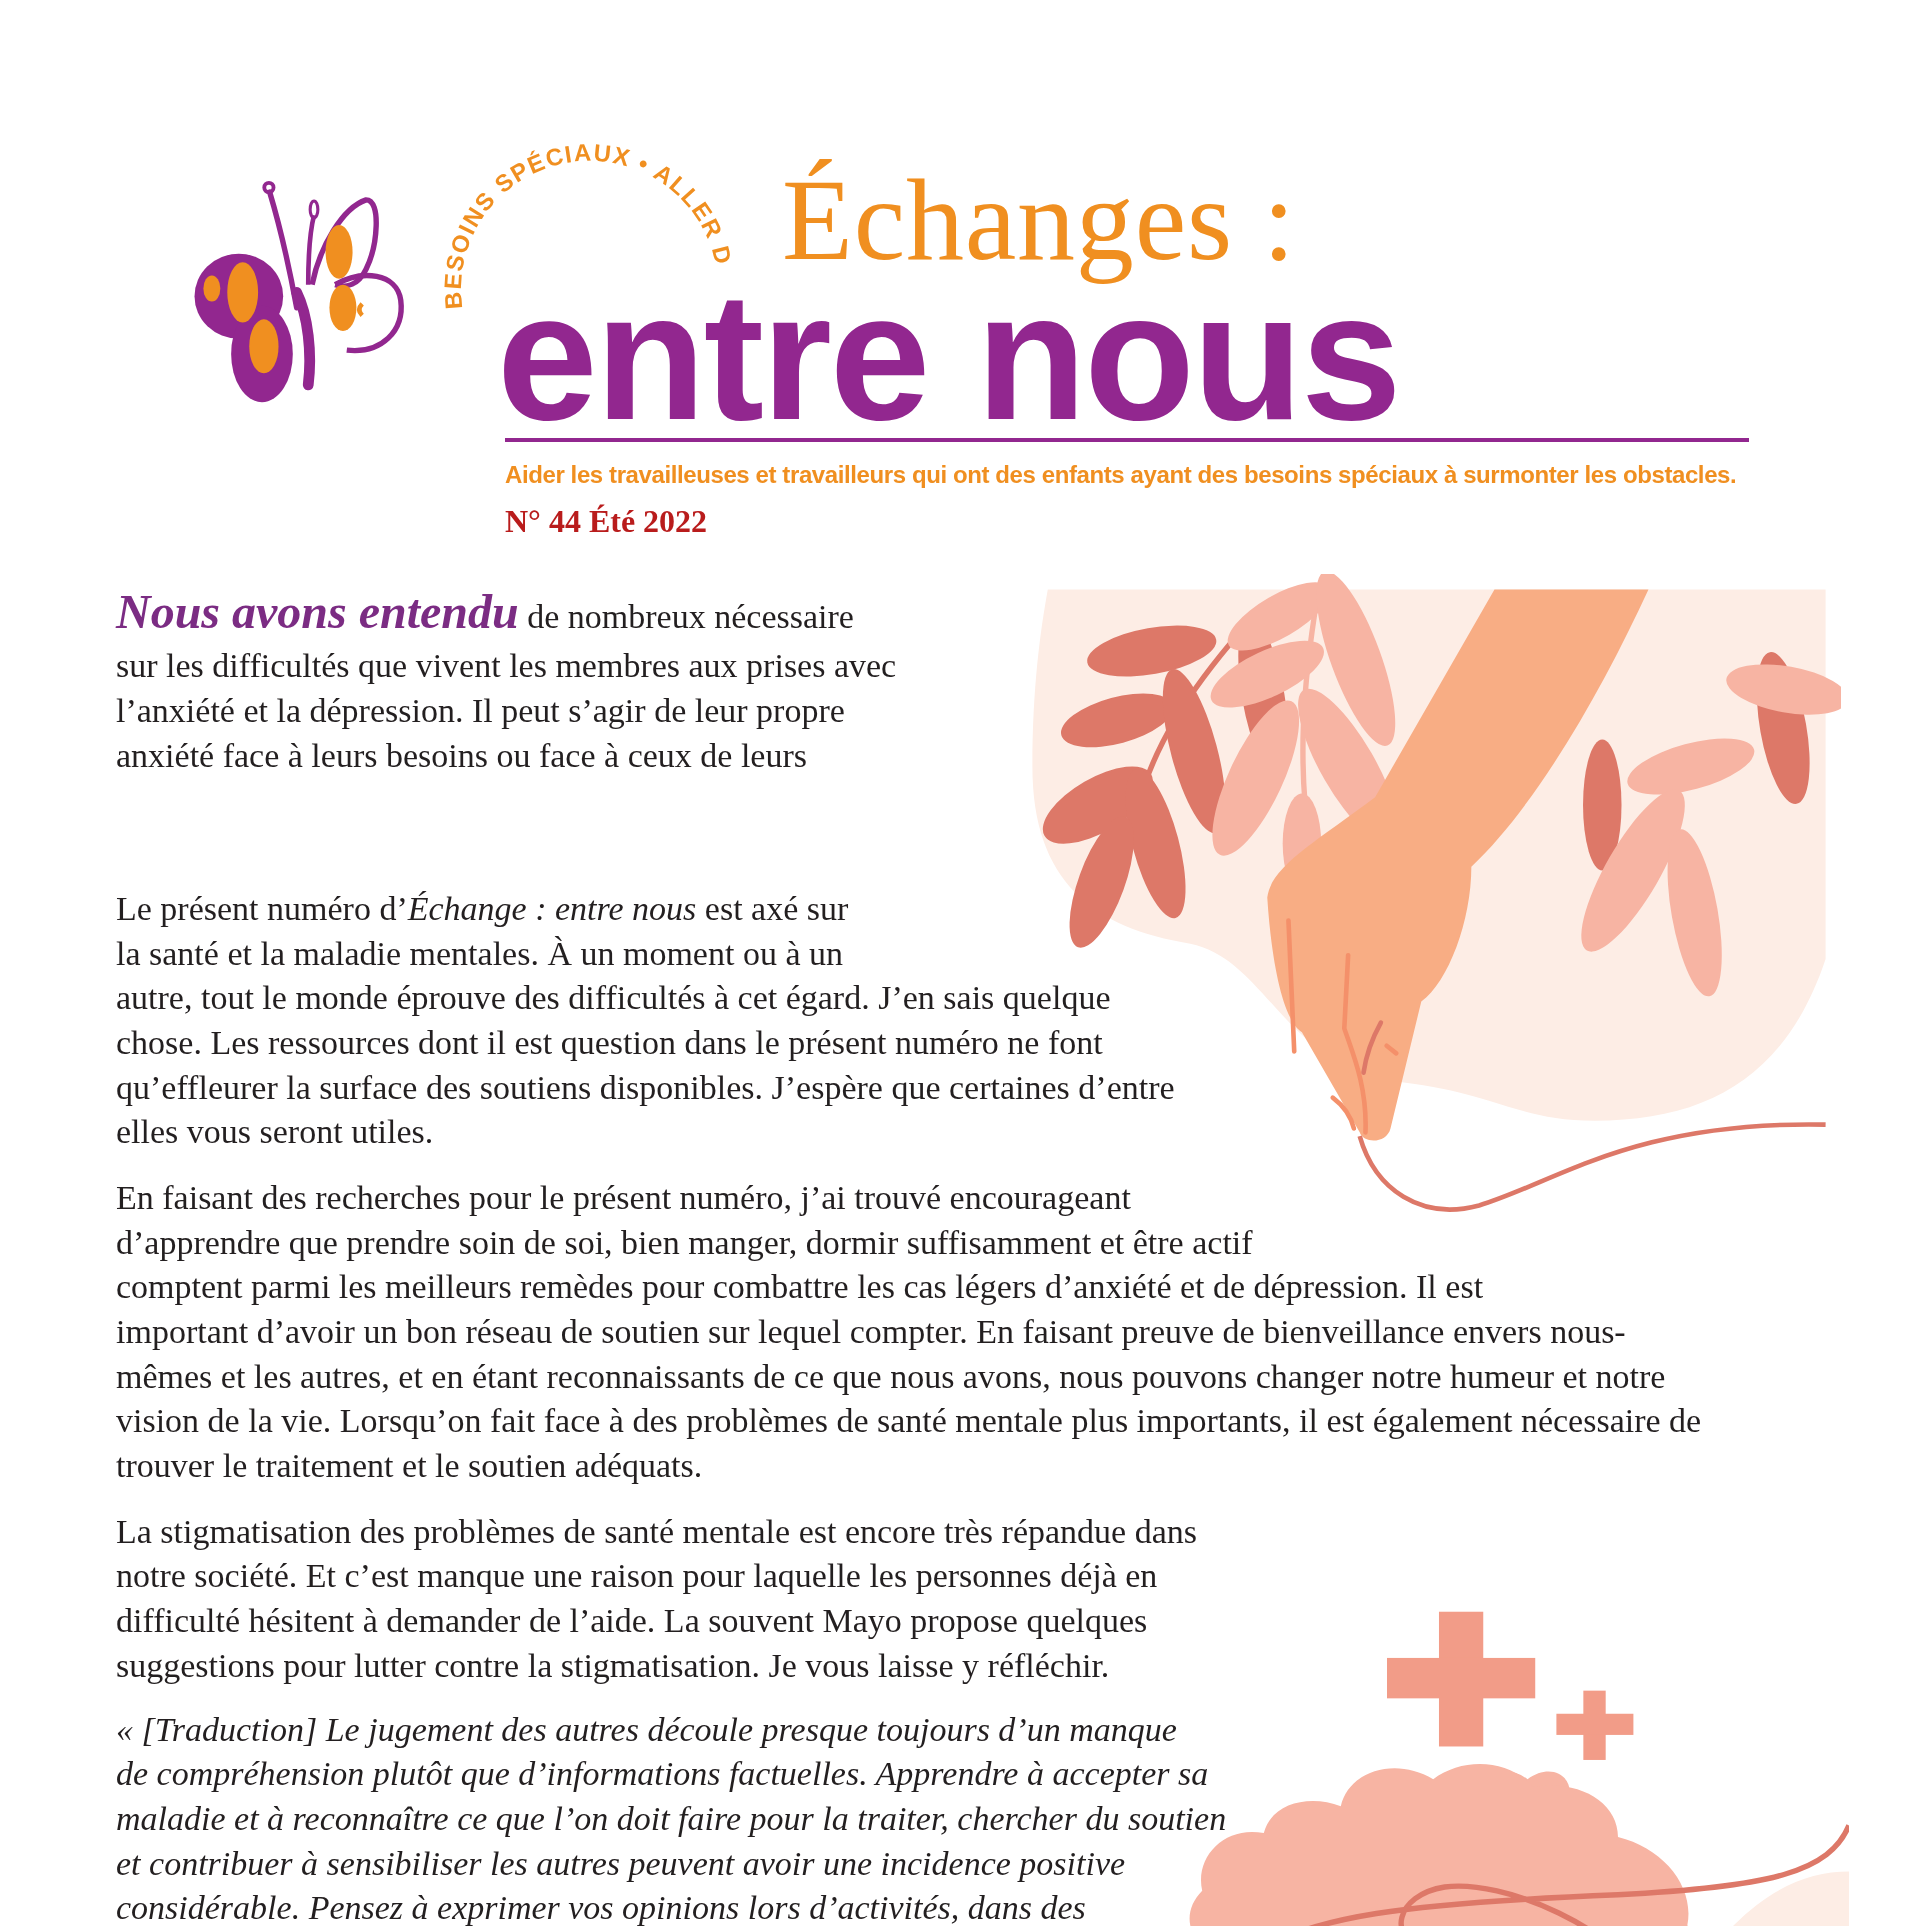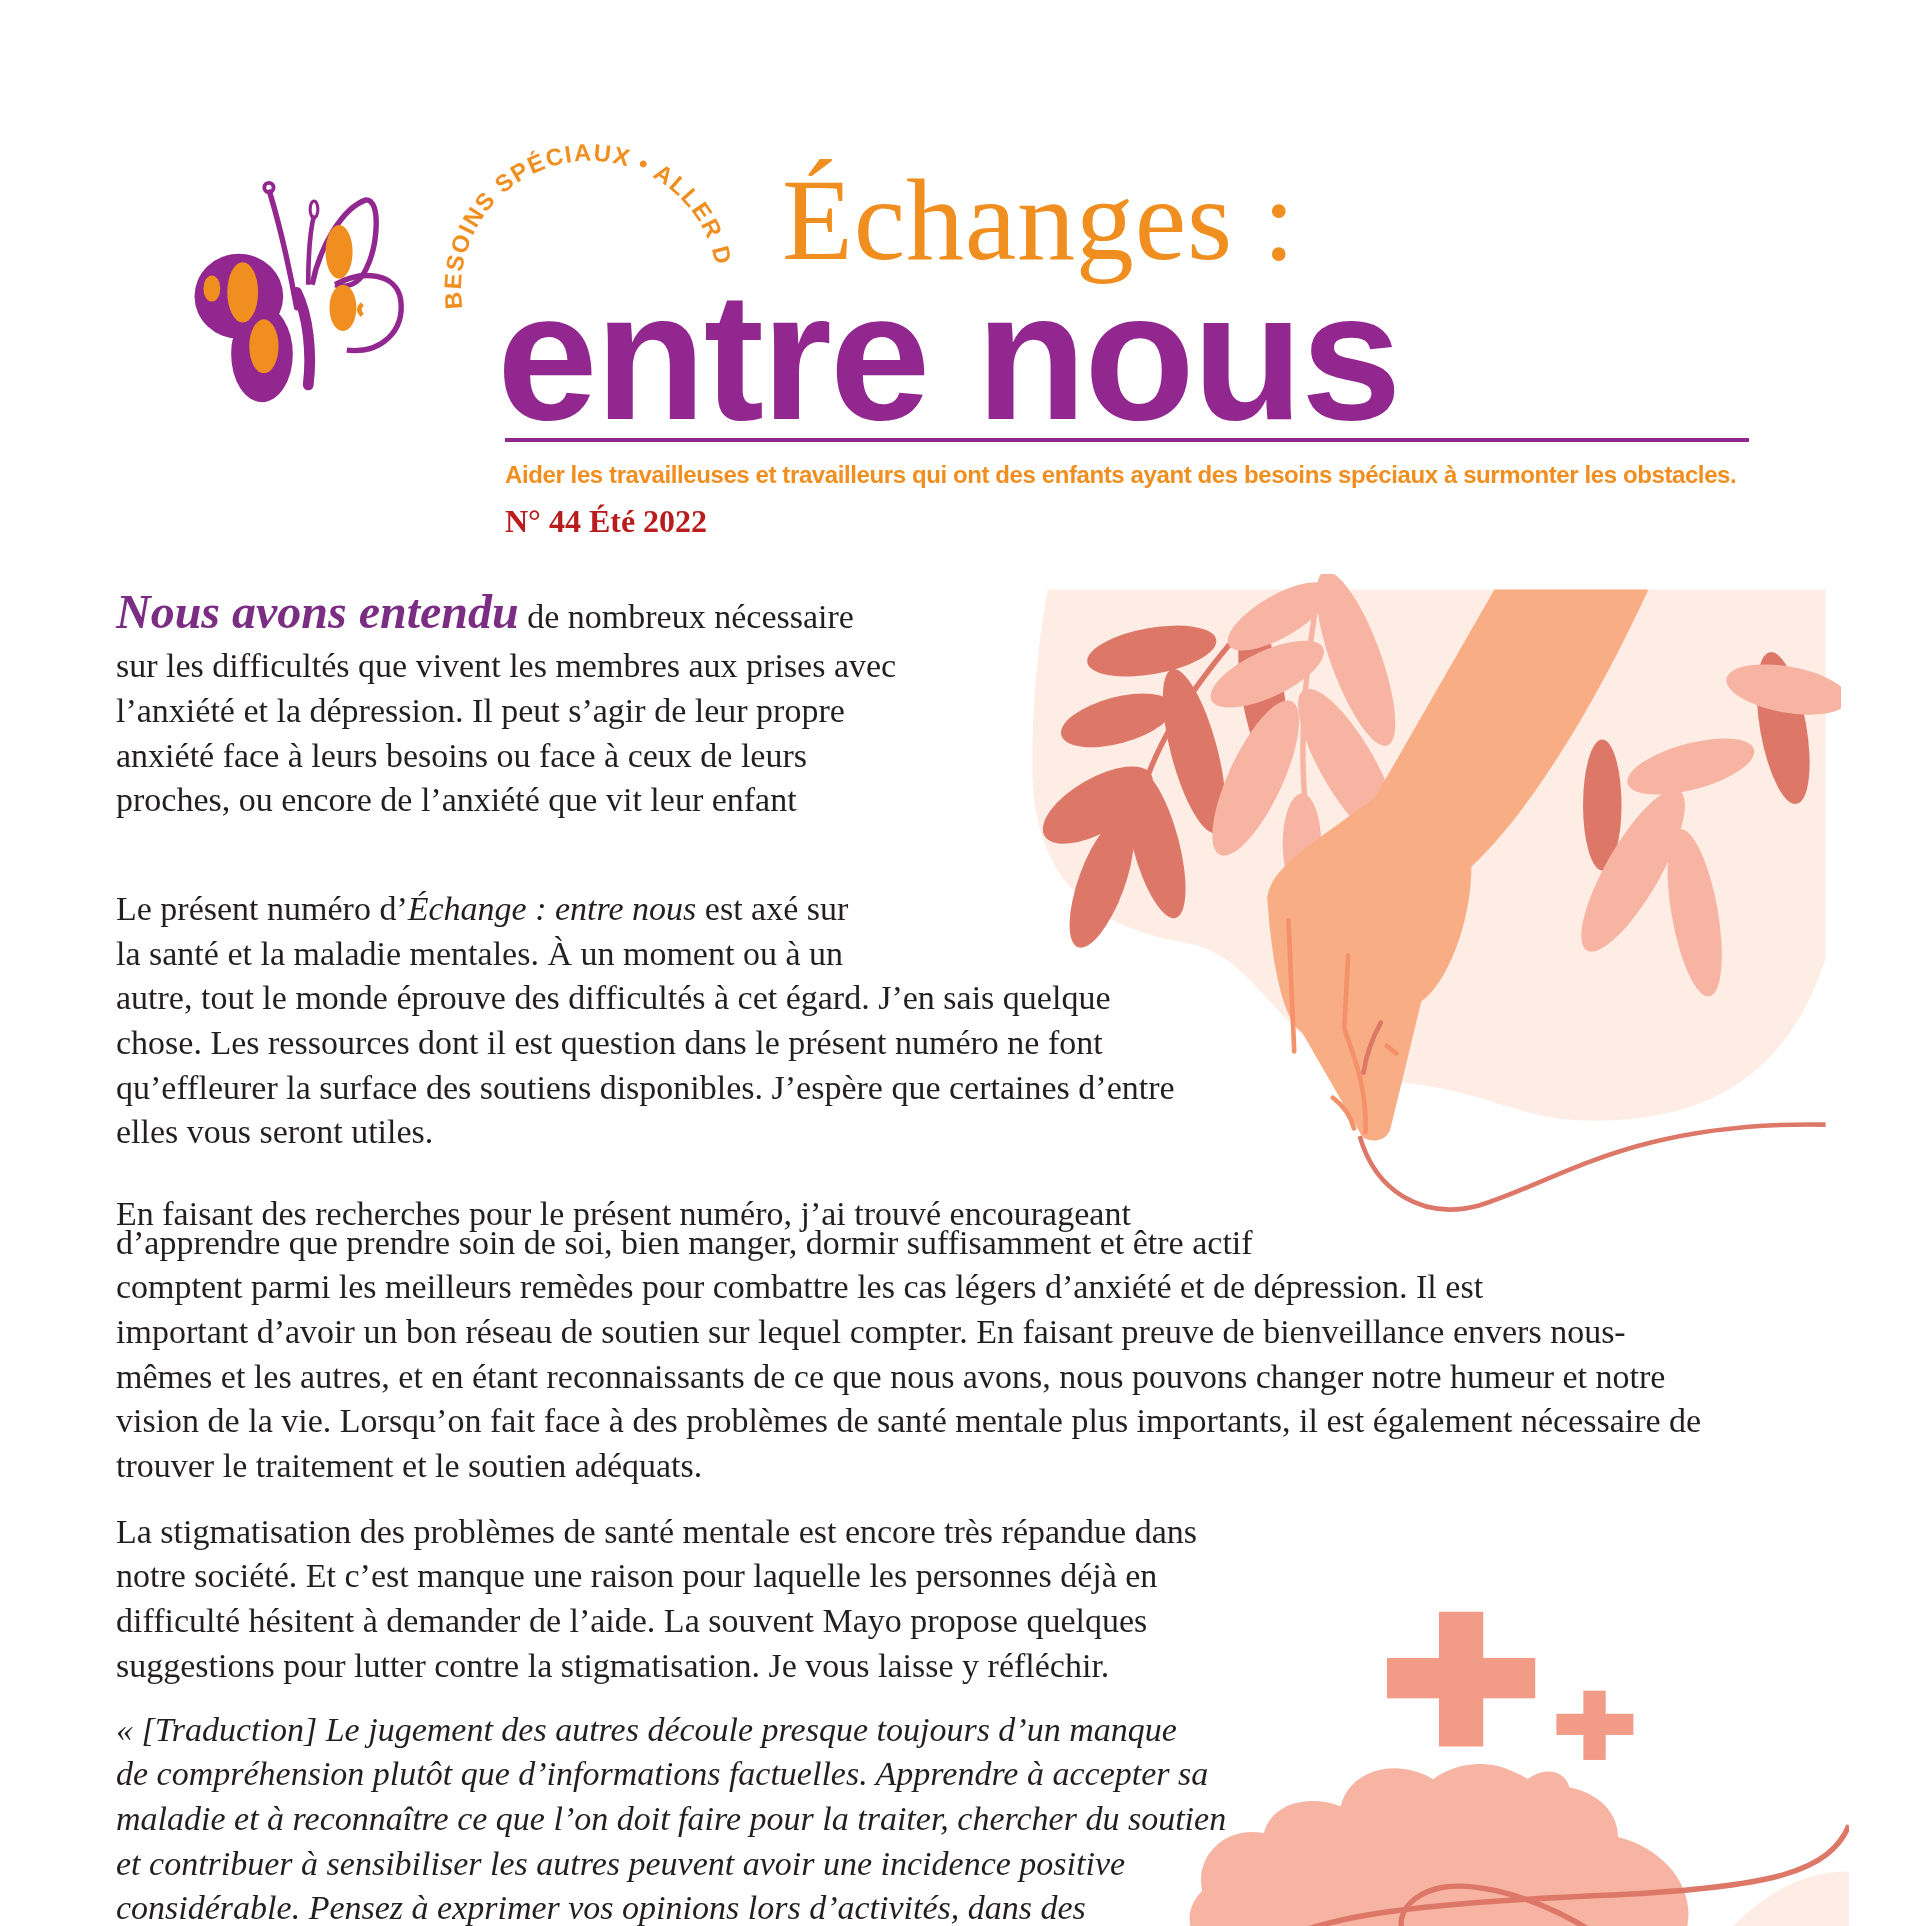--- a/index.html
+++ b/index.html
@@ -126,32 +126,31 @@
 </svg>
 
 <div class="body-text" style="left:0;top:0;width:1965px;height:2542px;">
 
   <p class="p" style="top:589px;">
     <span class="lead">Nous avons entendu</span><span> de nombreux nécessaire</span>
   </p>
   <p class="p" style="top:643px;">sur les difficultés que vivent les membres aux prises avec</p>
   <p class="p" style="top:688px;">l’anxiété et la dépression. Il peut s’agir de leur propre</p>
   <p class="p" style="top:733px;">anxiété face à leurs besoins ou face à ceux de leurs</p>
-  <p class="p" style="top:777px;">proches, ou encore de l’anxiété que vit leur enfant</p>
 
   <p class="p" style="top:886px;">
     <span>Le présent numéro d’</span><span class="it">Échange : entre nous</span><span> est axé sur</span>
   </p>
   <p class="p" style="top:931px;">la santé et la maladie mentales. À un moment ou à un</p>
   <p class="p" style="top:975px;">autre, tout le monde éprouve des difficultés à cet égard. J’en sais quelque</p>
   <p class="p" style="top:1020px;">chose. Les ressources dont il est question dans le présent numéro ne font</p>
   <p class="p" style="top:1065px;">qu’effleurer la surface des soutiens disponibles. J’espère que certaines d’entre</p>
   <p class="p" style="top:1109px;">elles vous seront utiles.</p>
 
-  <p class="p" style="top:1175px;margin-top:16px;">En faisant des recherches pour le présent numéro, j’ai trouvé encourageant</p>
+  <p class="p" style="top:1175px;">En faisant des recherches pour le présent numéro, j’ai trouvé encourageant</p>
   <p class="p" style="top:1220px;">d’apprendre que prendre soin de soi, bien manger, dormir suffisamment et être actif</p>
   <p class="p" style="top:1264px;">comptent parmi les meilleurs remèdes pour combattre les cas légers d’anxiété et de dépression. Il est</p>
   <p class="p" style="top:1309px;">important d’avoir un bon réseau de soutien sur lequel compter. En faisant preuve de bienveillance envers nous-</p>
   <p class="p" style="top:1354px;">mêmes et les autres, et en étant reconnaissants de ce que nous avons, nous pouvons changer notre humeur et notre</p>
   <p class="p" style="top:1398px;">vision de la vie. Lorsqu’on fait face à des problèmes de santé mentale plus importants, il est également nécessaire de</p>
   <p class="p" style="top:1443px;">trouver le traitement et le soutien adéquats.</p>
 
   <p class="p" style="top:1509px;">La stigmatisation des problèmes de santé mentale est encore très répandue dans</p>
   <p class="p" style="top:1553px;">notre société. Et c’est manque une raison pour laquelle les personnes déjà en</p>
   <p class="p" style="top:1598px;">difficulté hésitent à demander de l’aide. La souvent Mayo propose quelques</p>

